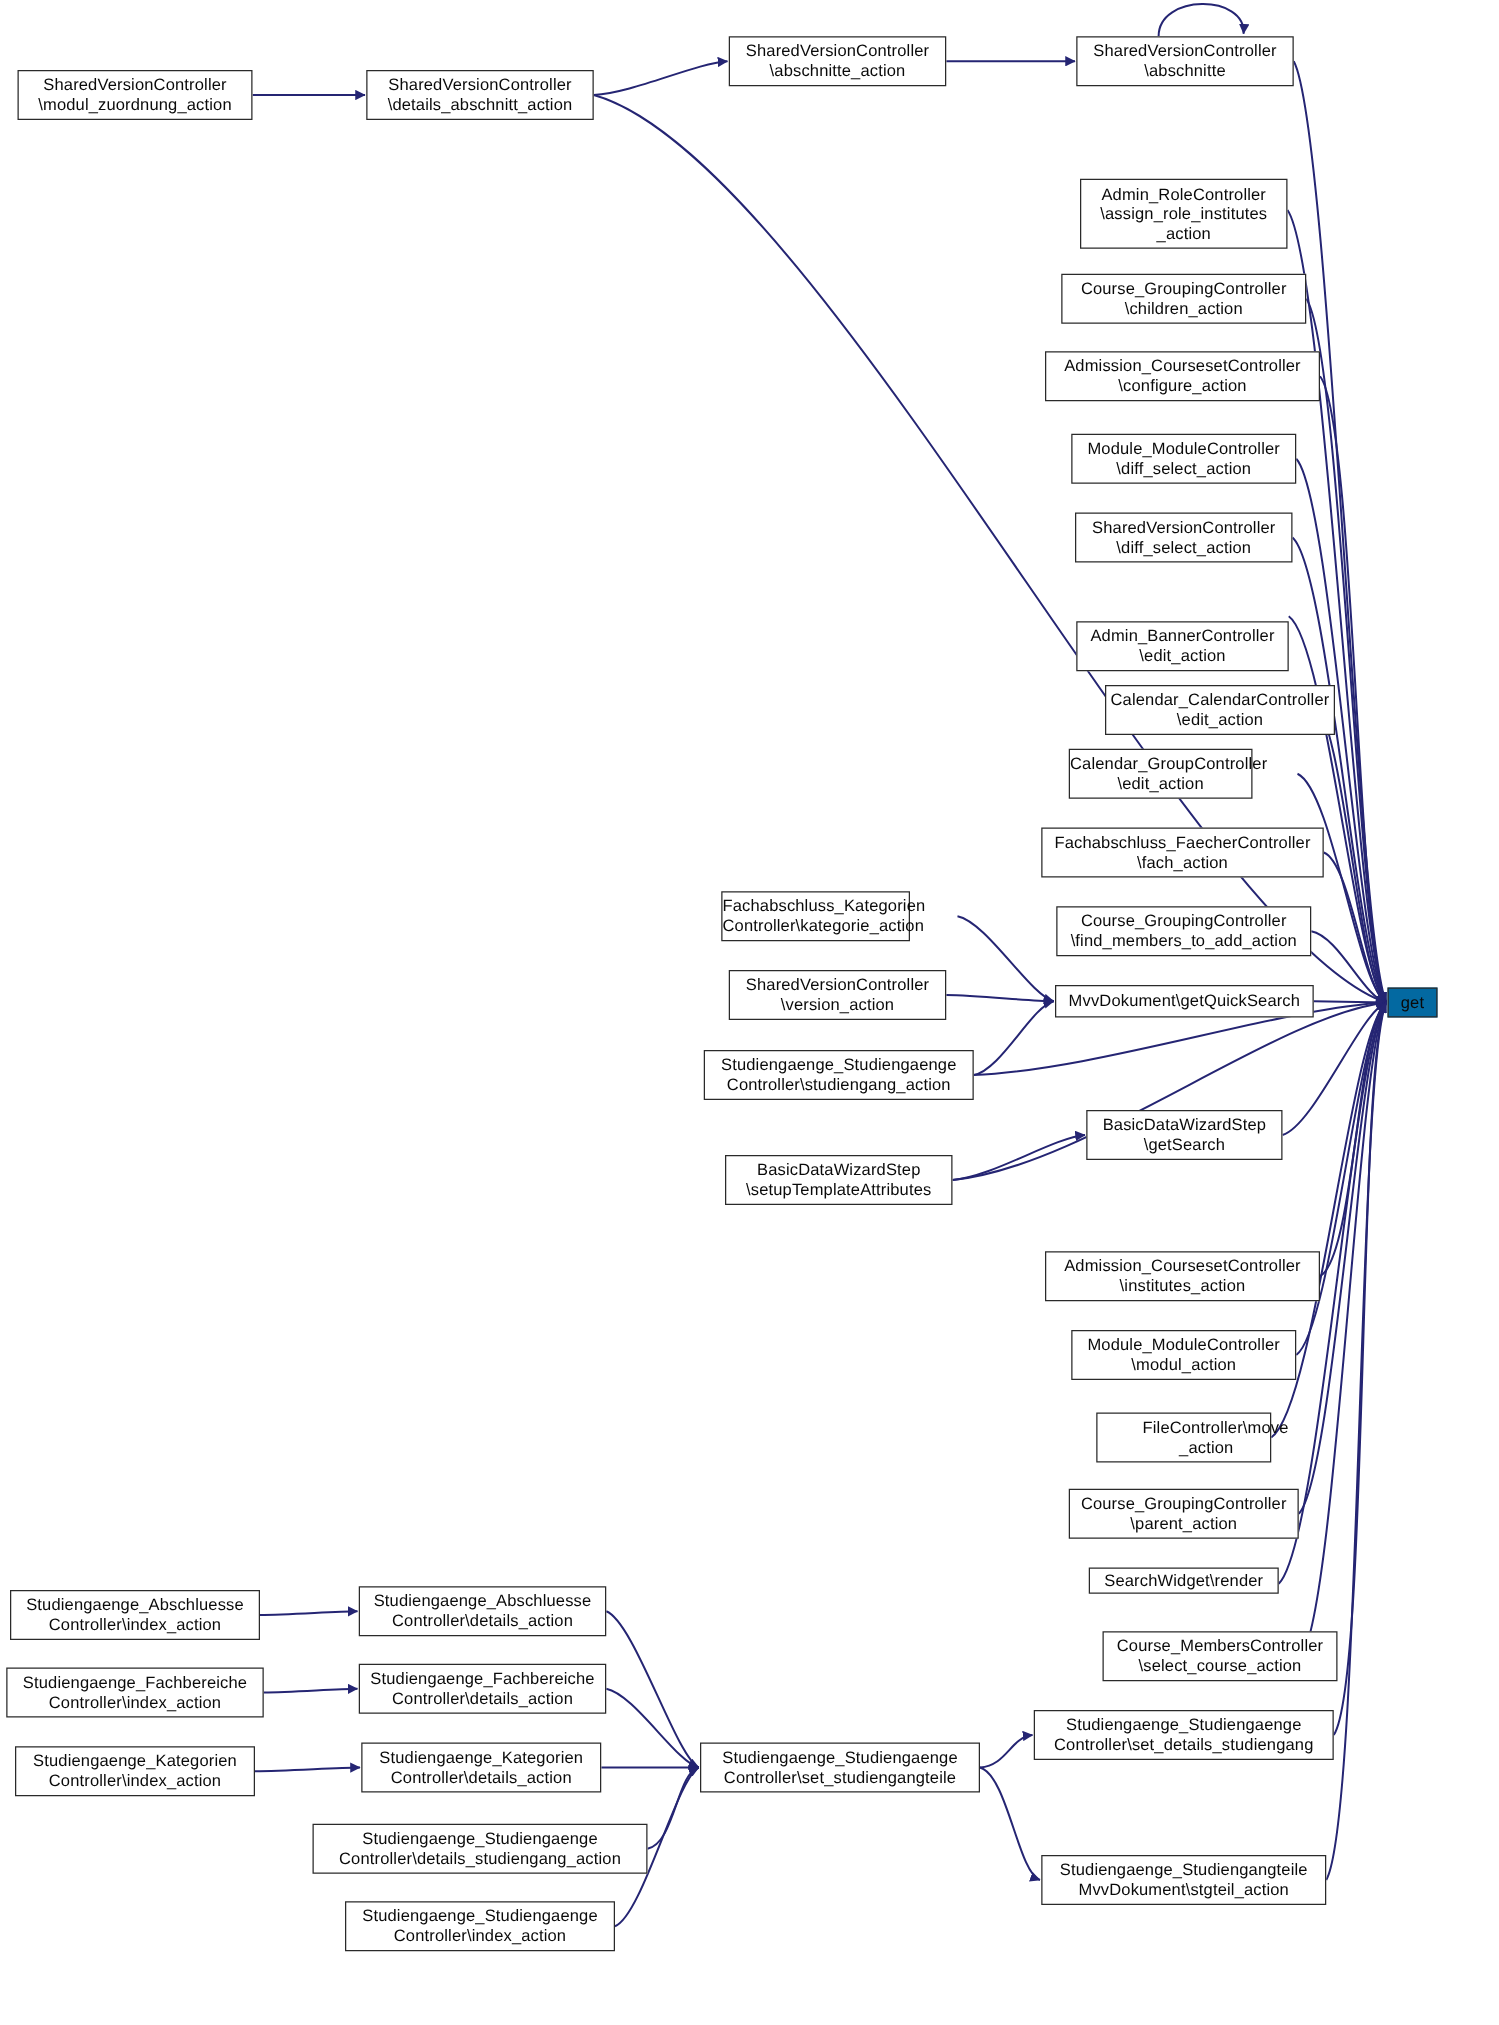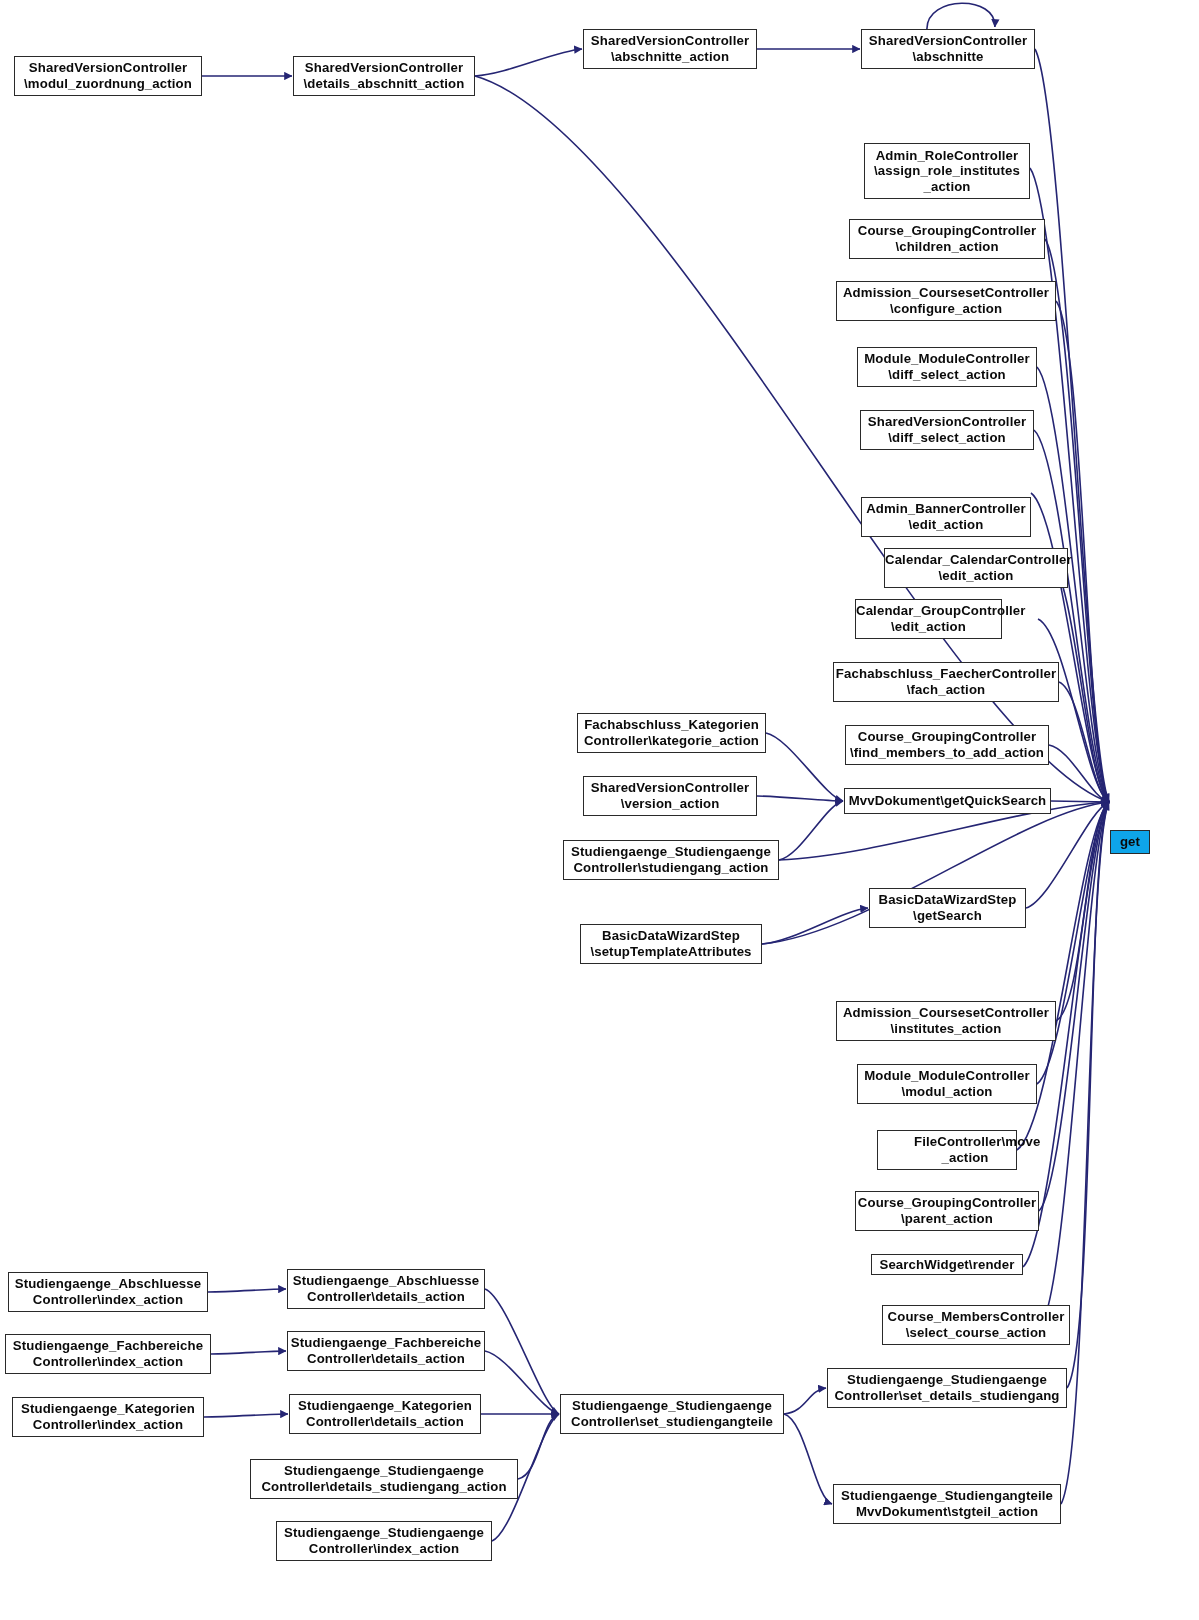--- a/index.html
+++ b/index.html
@@ -32,25 +32,24 @@
     font-size: 13.2px;
     line-height: 15.6px;
     text-align: center;
     display: flex;
     align-items: center;
     justify-content: center;
     white-space: pre-line;
     letter-spacing: 0.01em;
   }
   .node.focus {
-    background: #0ea5e9;
+    background: #0369a1;
     border: 1px solid #2a2a2a;
-    margin-top: 40px;
   }
-  .node .lbl { display: block; width: 100%; padding: 0 2px; font-weight: bold; }
+  .node .lbl { display: block; width: 100%; padding: 0 2px; }
 </style>
 </head>
 <body>
 
 <div id="canvas">
 
   <svg class="edges" viewBox="0 0 1199 1620" width="1199" height="1620">
     <defs>
       <marker id="arrow" viewBox="0 0 10 10" refX="9.4" refY="5" markerWidth="5.2" markerHeight="5.2" orient="auto-start-reverse">
         <path d="M 0 0 L 10 5 L 0 10 z" fill="#252573"></path>
@@ -126,21 +125,21 @@
 \edit_action</span></div>
       <div class="node" style="left: 884px; top: 536px; width: 184px; height: 40px; margin-top: 12px;"><span class="lbl">Calendar_CalendarController
 \edit_action</span></div>
       <div class="node" style="left: 855px; top: 599px; width: 147px; height: 40px;"><span class="lbl">Calendar_GroupController
 \edit_action</span></div>
       <div class="node" style="left: 833px; top: 662px; width: 226px; height: 40px;"><span class="lbl">Fachabschluss_FaecherController
 \fach_action</span></div>
       <div class="node" style="left: 845px; top: 725px; width: 204px; height: 40px;"><span class="lbl">Course_GroupingController
 \find_members_to_add_action</span></div>
       <div class="node" style="left: 844px; top: 788px; width: 207px; height: 26px;"><span class="lbl">MvvDokument\getQuickSearch</span></div>
-      <div class="node" style="left: 577px; top: 713px; width: 189px; height: 40px;"><span class="lbl">Fachabschluss_Kategorien
+      <div class="node" style="left: 577px; top: 713px; width: 151px; height: 40px;"><span class="lbl">Fachabschluss_Kategorien
 Controller\kategorie_action</span></div>
       <div class="node" style="left: 583px; top: 776px; width: 174px; height: 40px;"><span class="lbl">SharedVersionController
 \version_action</span></div>
       <div class="node" style="left: 563px; top: 840px; width: 216px; height: 40px;"><span class="lbl">Studiengaenge_Studiengaenge
 Controller\studiengang_action</span></div>
       <div class="node" style="left: 869px; top: 888px; width: 157px; height: 40px;"><span class="lbl">BasicDataWizardStep
 \getSearch</span></div>
       <div class="node" style="left: 580px; top: 924px; width: 182px; height: 40px;"><span class="lbl">BasicDataWizardStep
 \setupTemplateAttributes</span></div>
       <div class="node" style="left: 836px; top: 1001px; width: 220px; height: 40px;"><span class="lbl">Admission_CoursesetController

